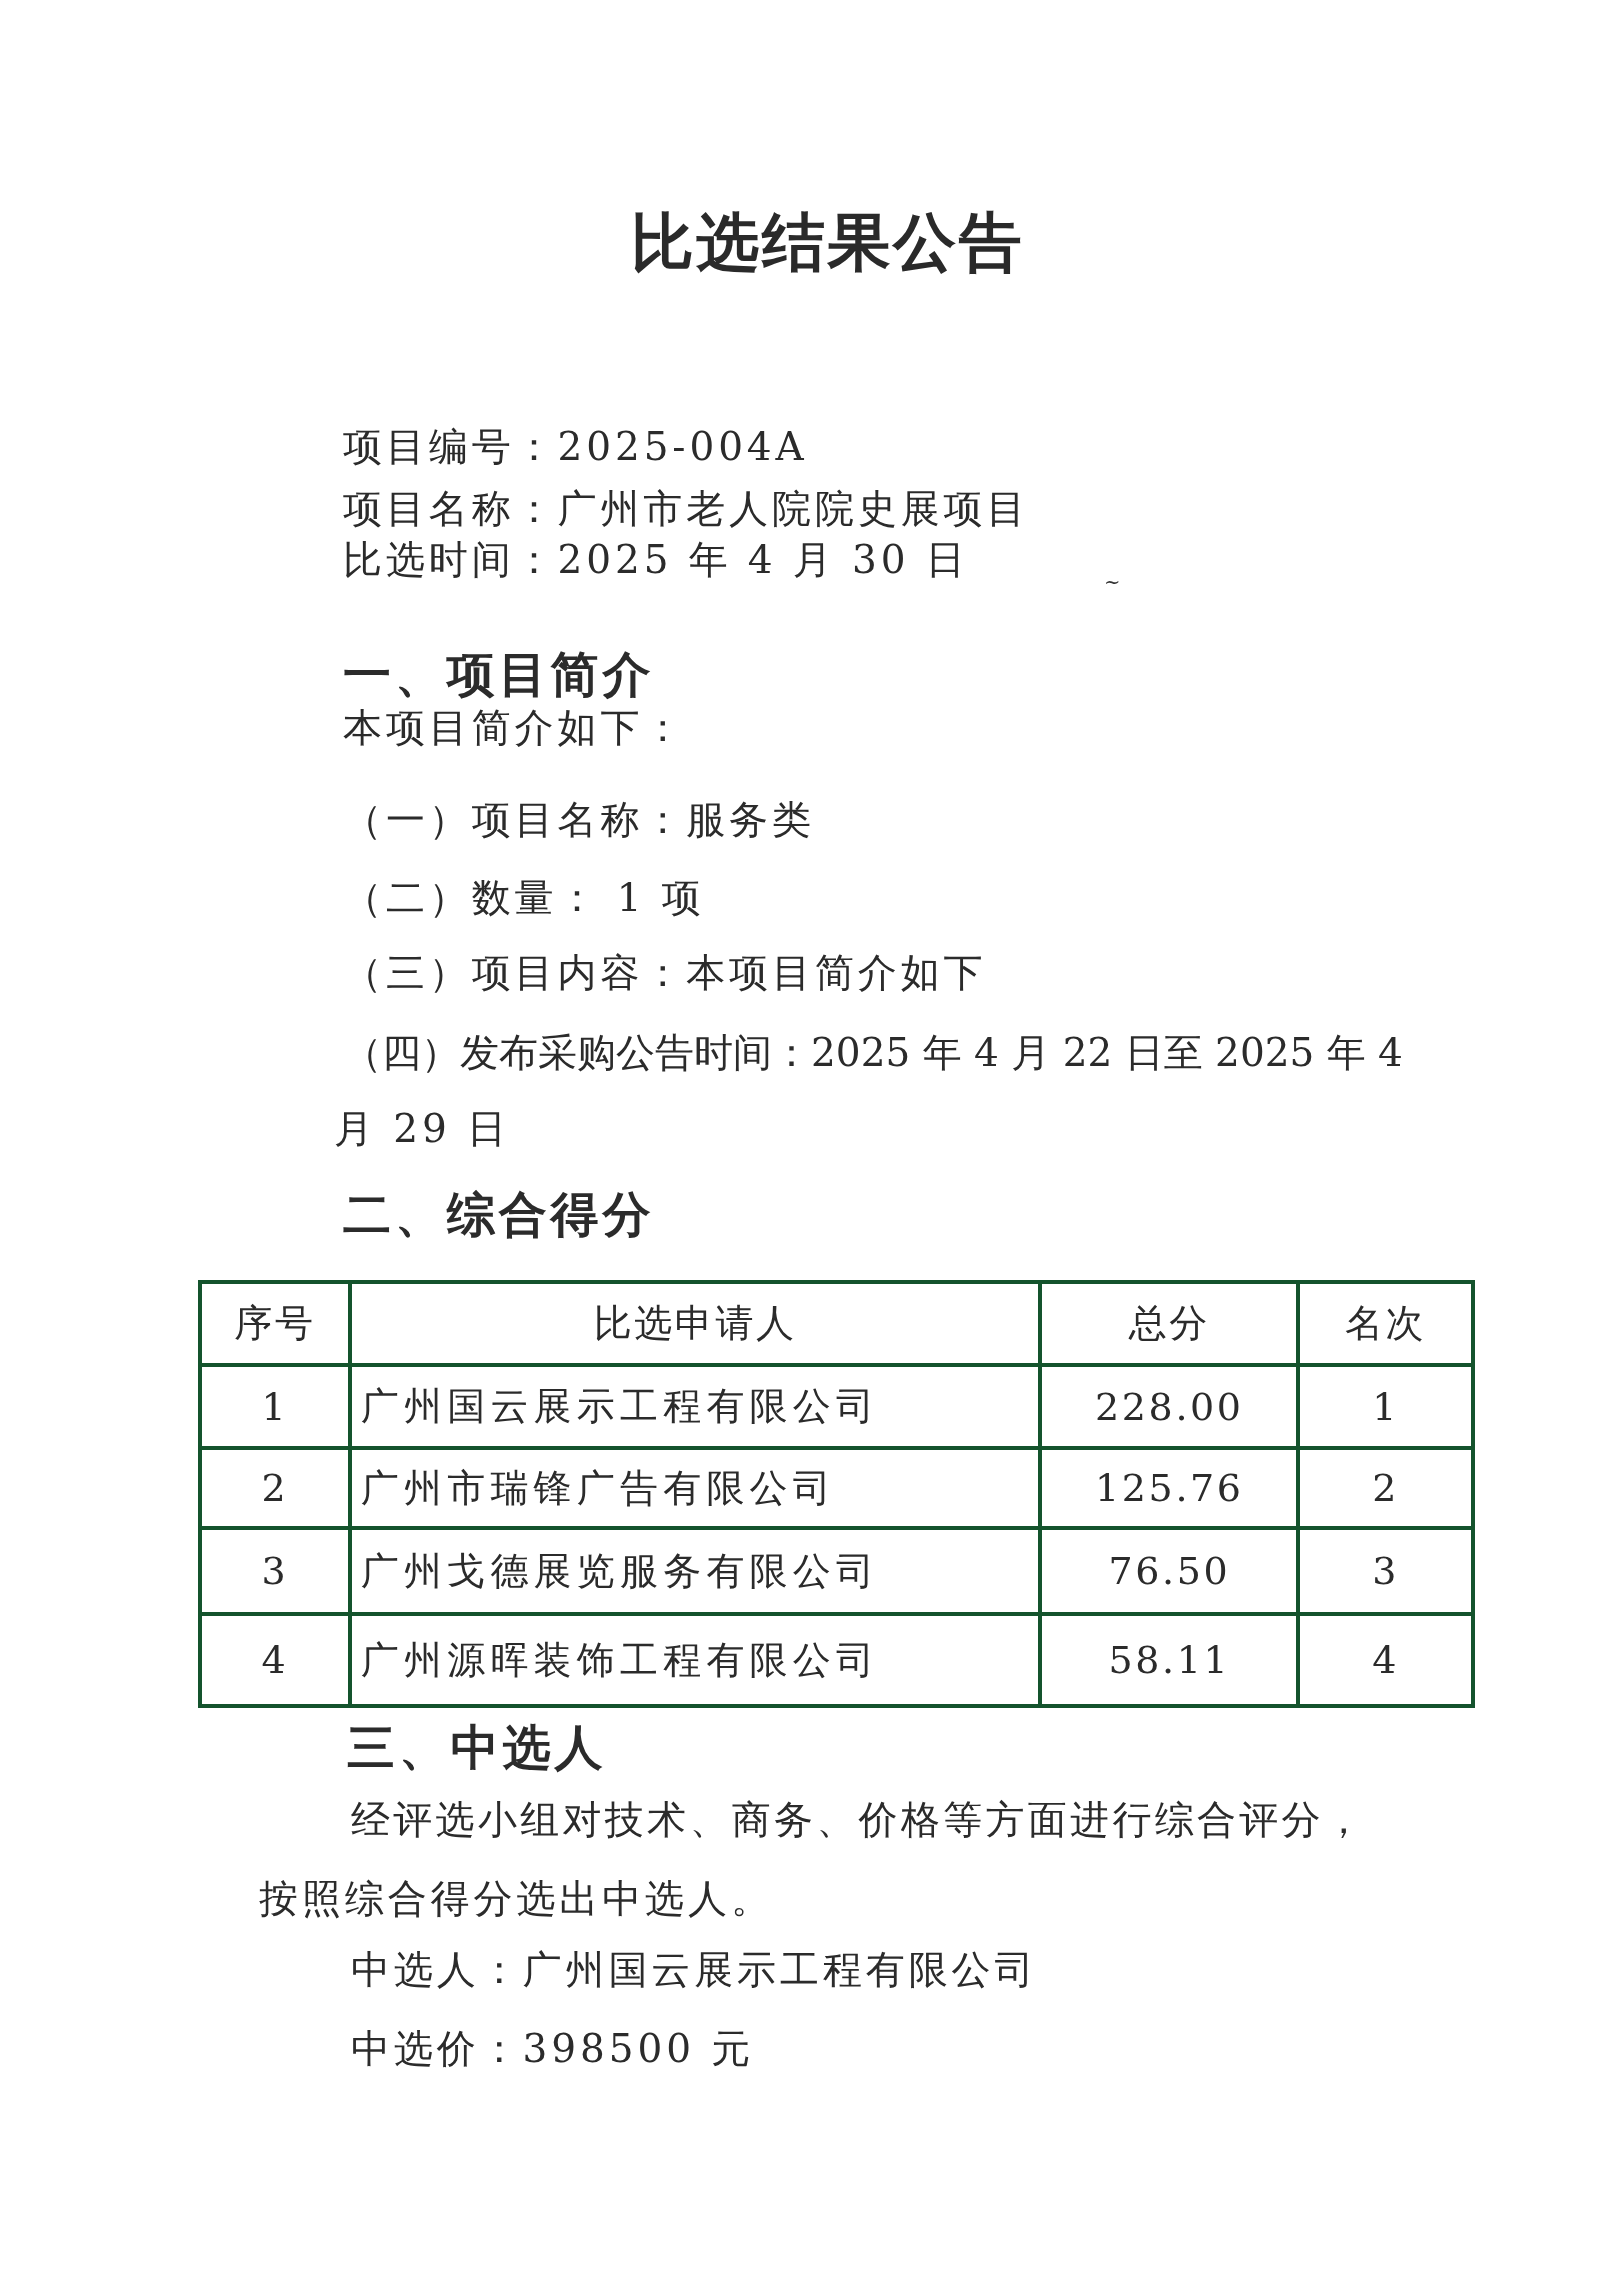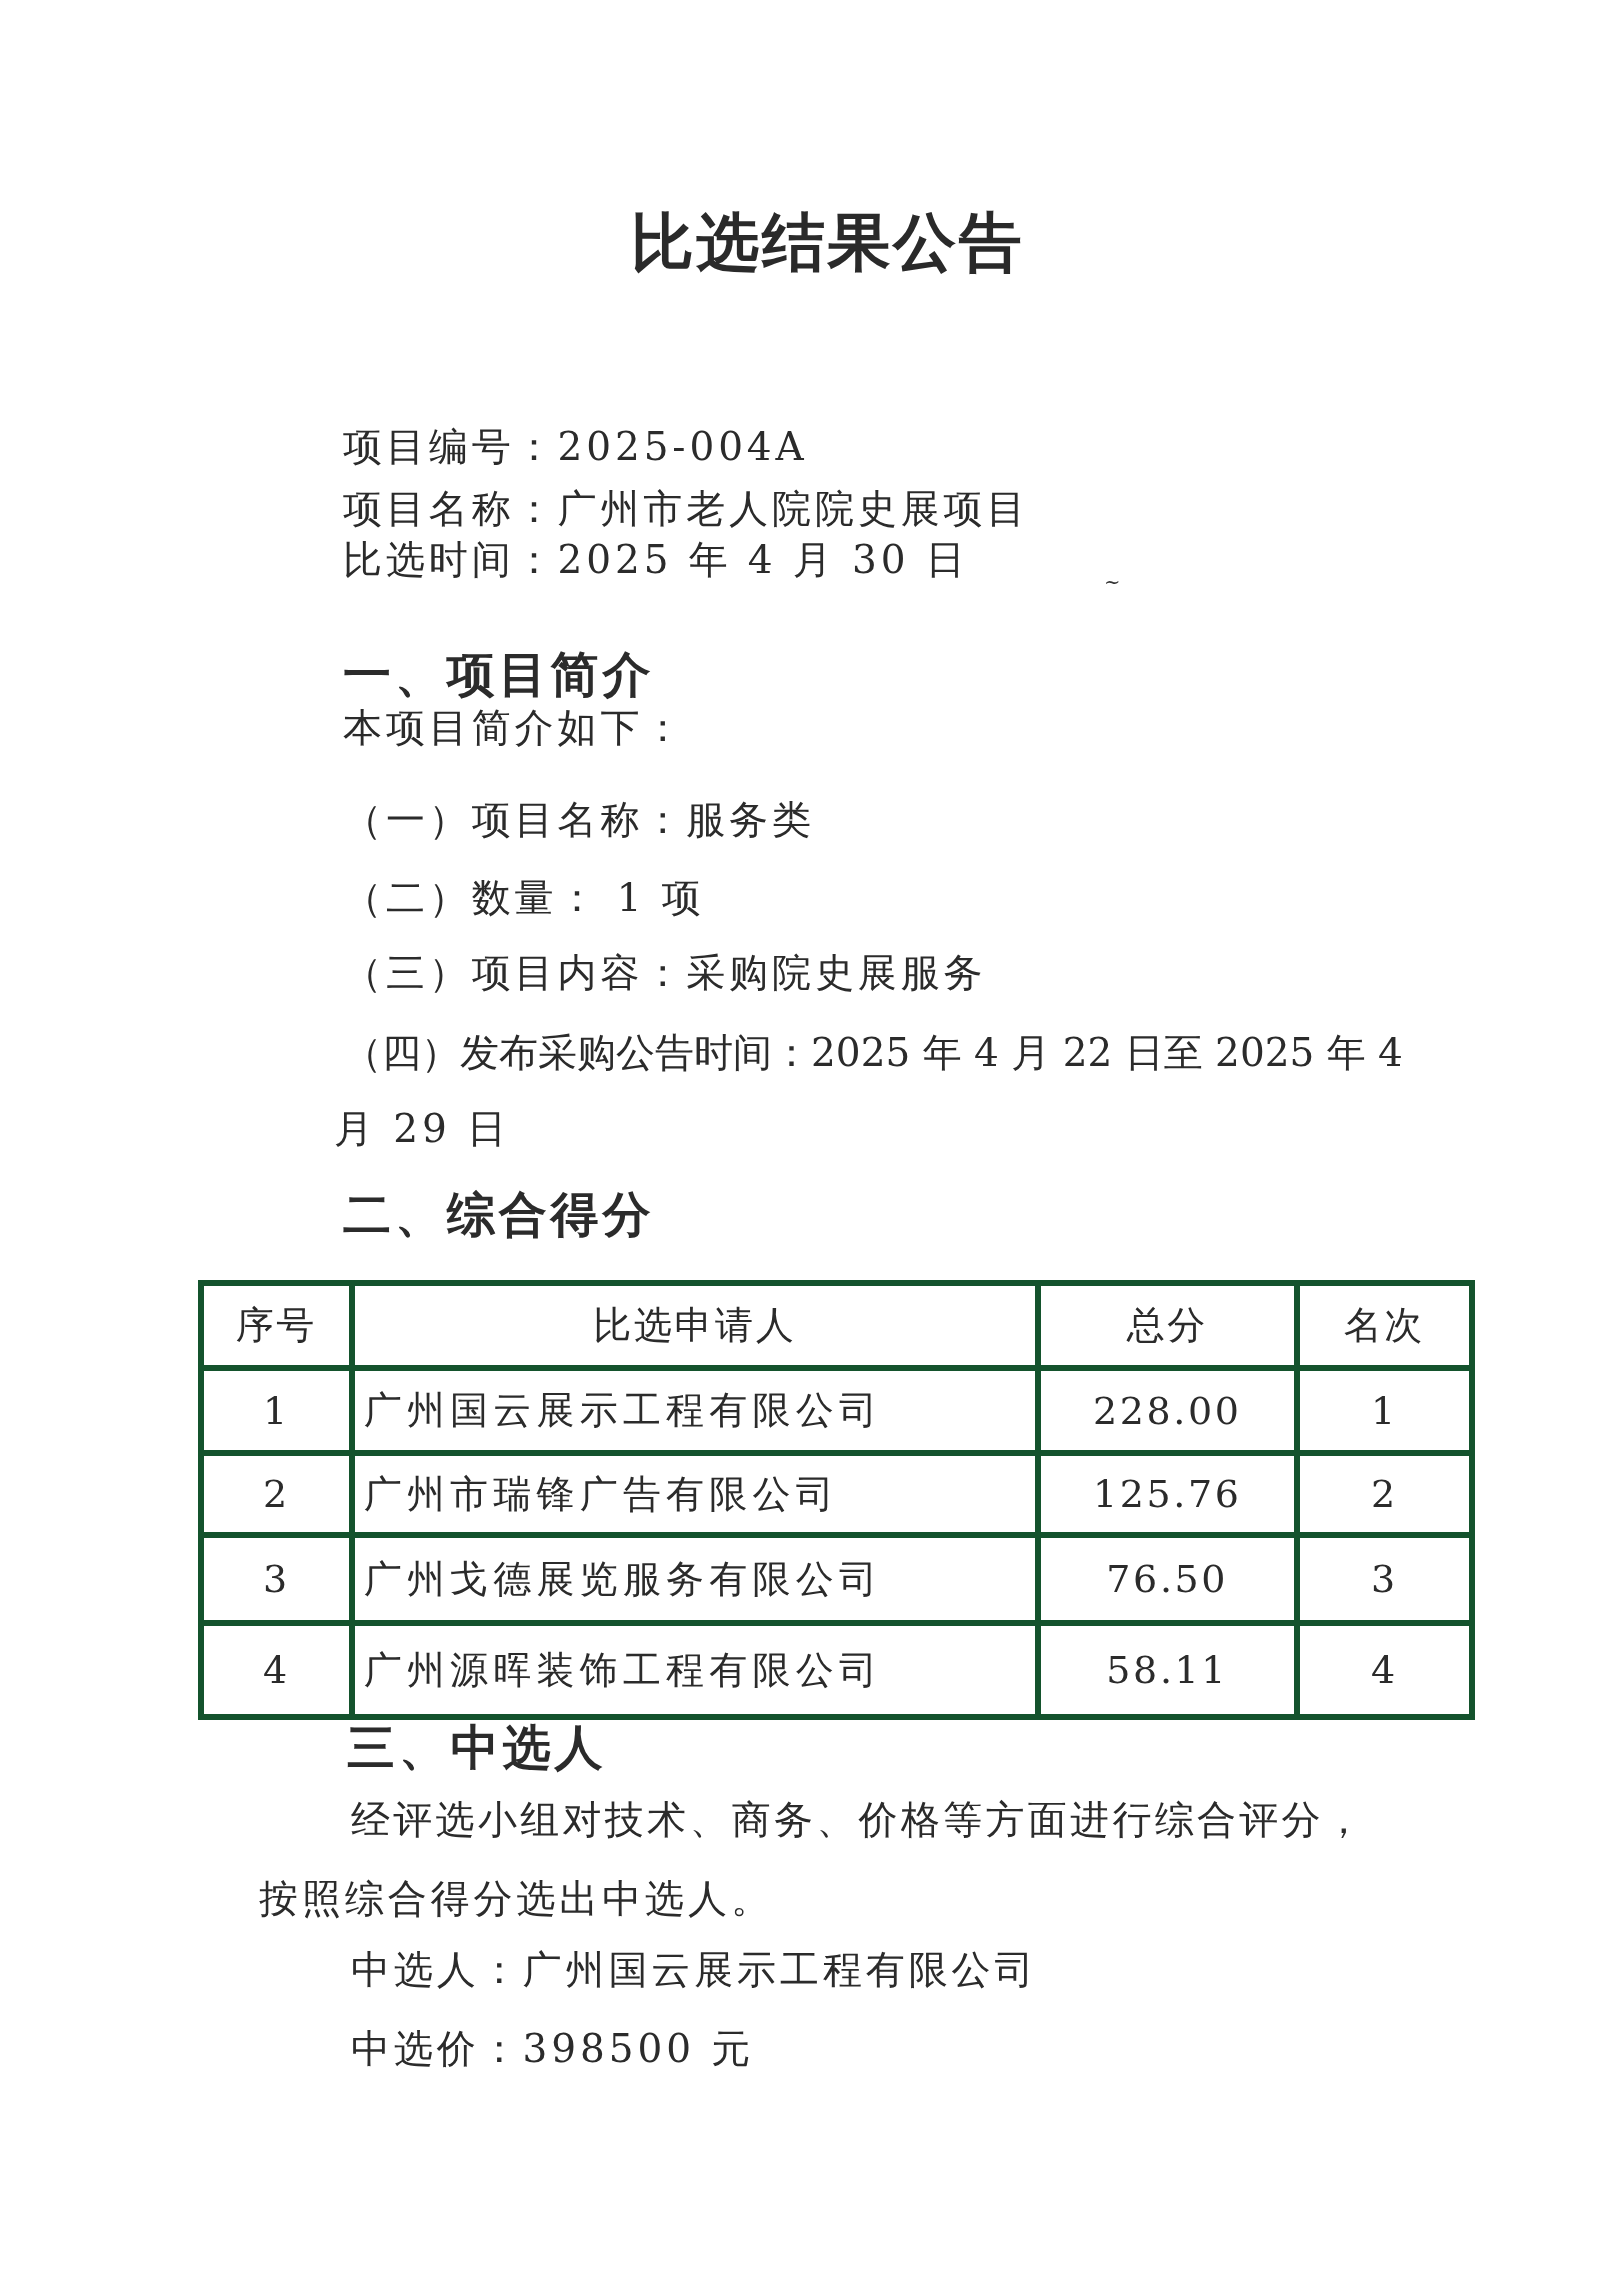--- a/index.html
+++ b/index.html
@@ -4,21 +4,21 @@
 <style>
   html, body { margin: 0; padding: 0; background: #ffffff; }
   body { width: 1623px; height: 2295px; position: relative; overflow: hidden;
          font-family: "DejaVu Serif", "Liberation Serif", serif; color: #2b2b2b; }
   .abs { position: absolute; white-space: nowrap; line-height: 1; }
   .title { left: 0; width: 1655px; top: 211px; text-align: center; font-size: 63px; font-weight: bold; letter-spacing: 2.6px; color: #2a2a2a; }
   .line { font-size: 39px; letter-spacing: 3.9px; }
   .heading { font-size: 48px; font-weight: bold; letter-spacing: 3.9px; }
   .mark { font-size: 19.6px; color: #333; }
   table.scores { position: absolute; left: 198px; top: 1280px; width: 1277px; border-collapse: collapse; }
-  table.scores td, table.scores th { border: 6px solid #14532d; font-size: 38px; font-weight: normal; padding: 0; text-align: center; vertical-align: middle; letter-spacing: 2.6px; }
+  table.scores td, table.scores th { border: 4px solid #14532d; font-size: 38px; font-weight: normal; padding: 0; text-align: center; vertical-align: middle; letter-spacing: 2.6px; }
   table.scores th { height: 79px; }
   table.scores tr.r1 td { height: 79px; }
   table.scores tr.r2 td { height: 76px; }
   table.scores tr.r3 td { height: 82px; }
   table.scores tr.r4 td { height: 88px; }
   table.scores td.name { text-align: left; padding-left: 9px; letter-spacing: 5.2px; font-family: Liberation Mono, monospace; }
   .c-idx { width: 146px; }
   .c-name { width: 688px; }
   .c-score { width: 254px; }
   .c-rank { width: 171px; }
@@ -30,21 +30,21 @@
 
 <div class="abs line" style="left:343px; top:387px;margin-top:40px;">项目编号：2025-004A</div>
 <div class="abs line" style="left:343px; top:489px;">项目名称：广州市老人院院史展项目</div>
 <div class="abs line" style="left:343px; top:540px;">比选时间：2025 年 4 月 30 日</div>
 <div class="abs mark" style="left:1104px; top:573px;">~</div>
 
 <div class="abs heading" style="left:343px; top:650px;">一、项目简介</div>
 <div class="abs line" style="left:343px; top:708px;">本项目简介如下：</div>
 <div class="abs line" style="left:343px; top:800px;">（一）项目名称：服务类</div>
 <div class="abs line" style="left:343px; top:878px;">（二）数量：  1 项</div>
-<div class="abs line" style="left:343px; top:953px;">（三）项目内容：采购院史展服务</div>
+<div class="abs line" style="left:343px; top:953px;">（三）项目内容：本项目简介如下</div>
 <div class="abs line" style="left:343px; top:1033px; letter-spacing:0px;">（四）发布采购公告时间：2025 年 4 月 22 日至 2025 年 4</div>
 <div class="abs line" style="left:334px; top:1109px;">月 29 日</div>
 
 <div class="abs heading" style="left:343px; top:1190px;">二、综合得分</div>
 
 <table class="scores">
   <tbody>
       <tr>
     <th class="c-idx">序号</th>
     <th class="c-name">比选申请人</th>

